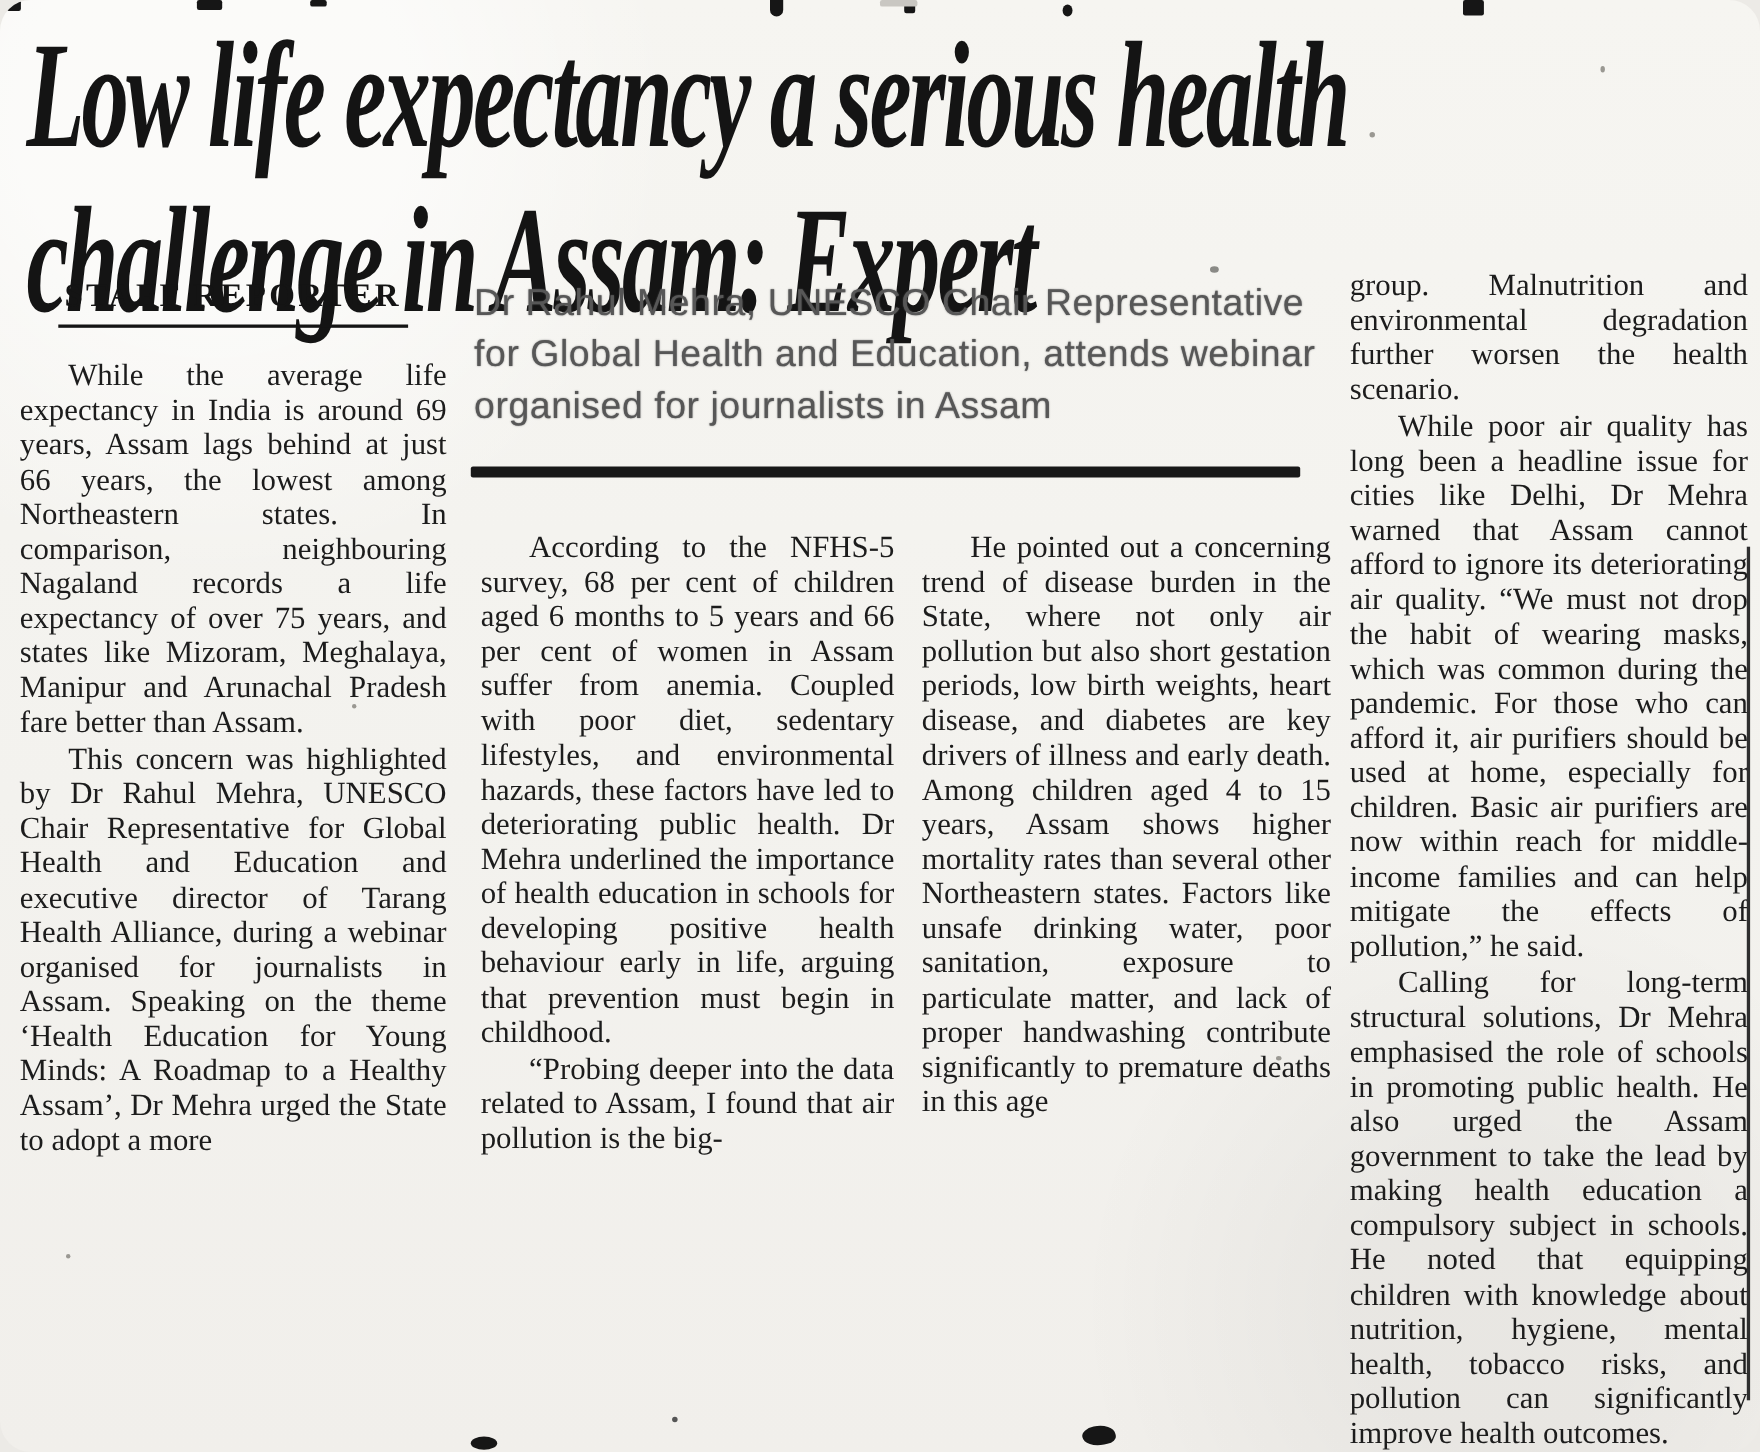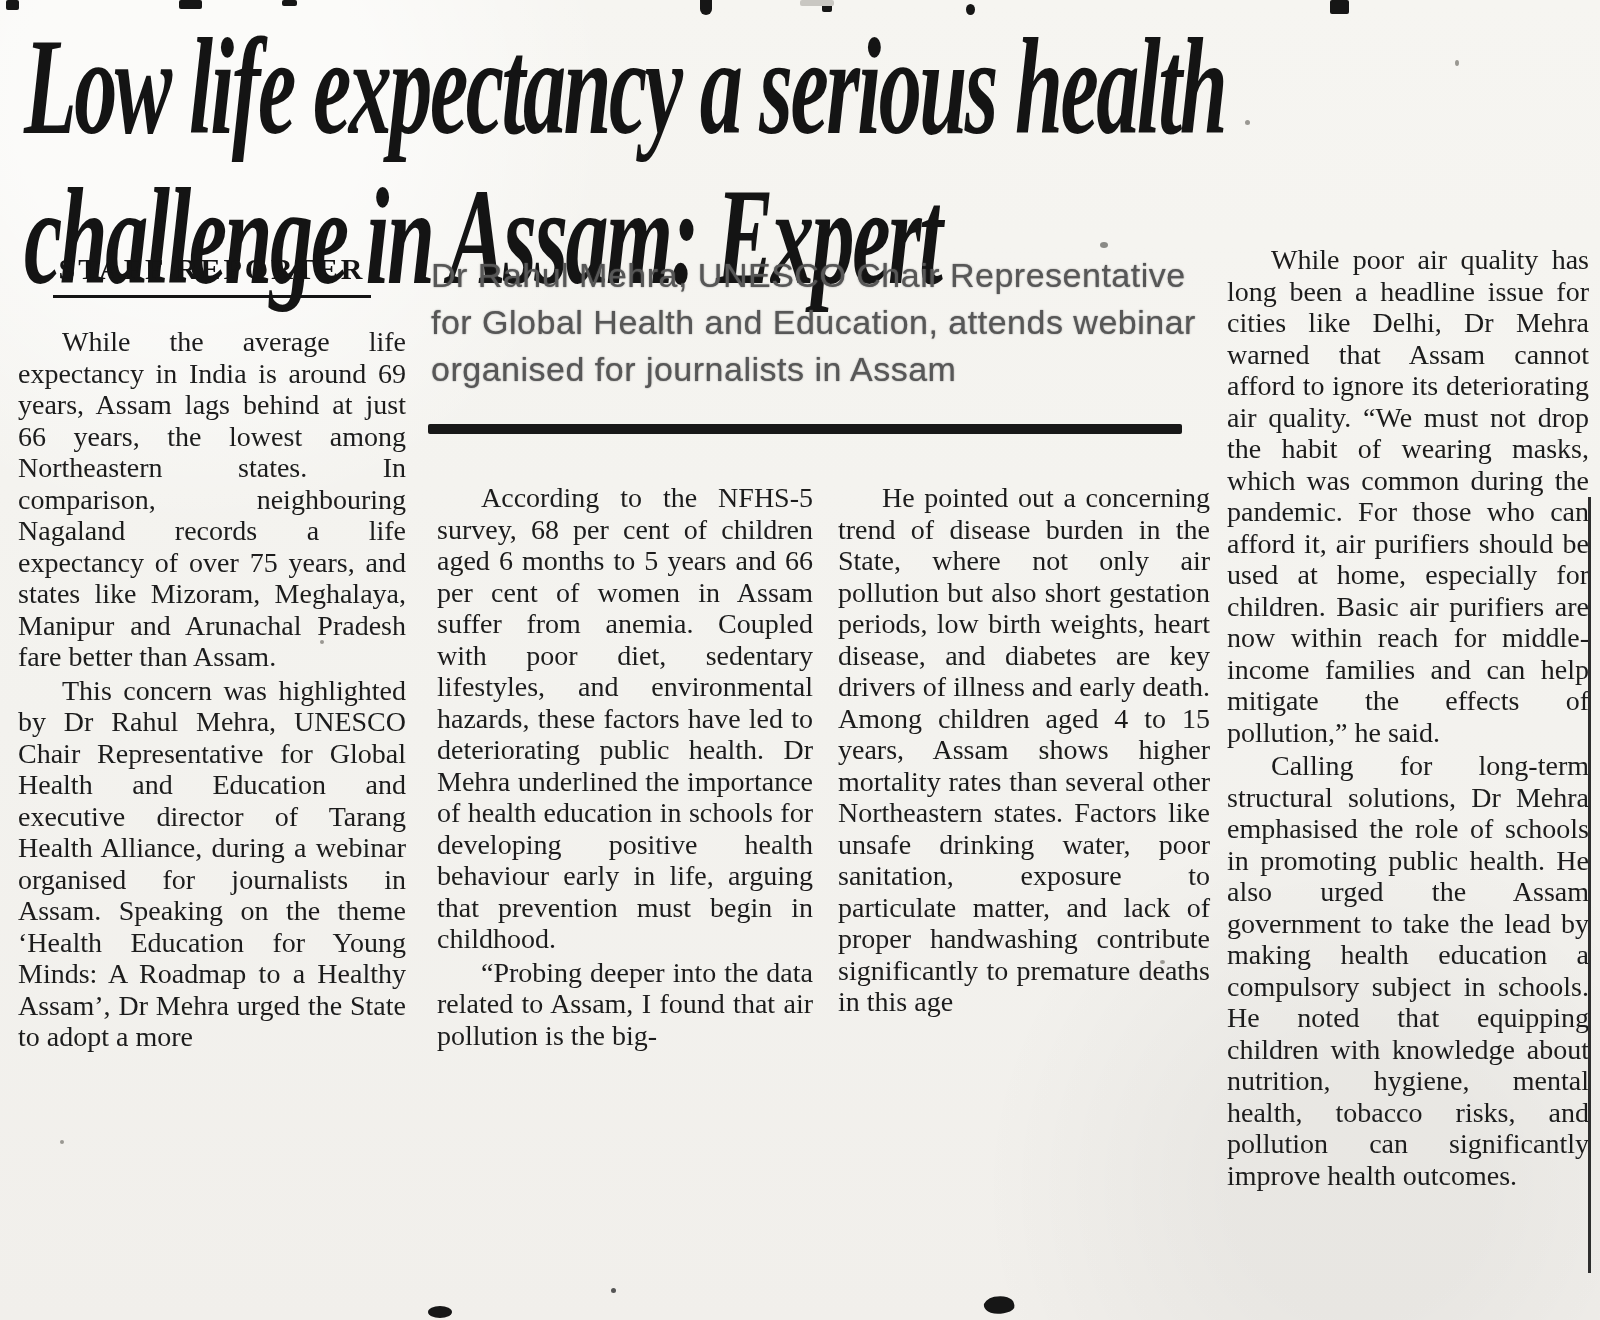--- a/index.html
+++ b/index.html
@@ -8,20 +8,21 @@
     font-family:"Liberation Serif", serif;
     background:#eceae6;
   }
   .page{
     position:relative;width:1600px;height:1320px;overflow:hidden;
     background:
       radial-gradient(circle at 12% 8%, rgba(255,255,255,.6) 0 180px, transparent 420px),
       radial-gradient(circle at 85% 90%, rgba(0,0,0,.04) 0 120px, transparent 380px),
       linear-gradient(180deg,#f6f5f1 0%,#f3f2ee 55%,#f1efeb 100%);
     color:#1b1b1b;
+    border-radius:28px;
   }
   
   .headline{
     position:absolute;top:12px;left:24px;width:2400px;margin:0;
     font-style:italic;font-weight:700;
     font-size:138px;line-height:150px;letter-spacing:-4px;
     transform:scaleX(0.625);transform-origin:0 0;
     color:#141414;white-space:nowrap;
   }
   .headline span{display:block;}
@@ -108,20 +109,21 @@
   <div class="col col2">
     <p class="indent">According to the NFHS-5 survey, 68 per cent of children aged 6 months to 5 years and 66 per cent of women in Assam suffer from anemia. Coupled with poor diet, sedentary lifestyles, and environmental hazards, these factors have led to deteriorating public health. Dr Mehra underlined the importance of health education in schools for developing positive health behaviour early in life, arguing that prevention must begin in childhood.</p>
     <p class="indent">“Probing deeper into the data related to Assam, I found that air pollution is the big-</p>
   </div>
 
   <div class="col col3">
     <p class="indent">He pointed out a concerning trend of disease burden in the State, where not only air pollution but also short gestation periods, low birth weights, heart disease, and diabetes are key drivers of illness and early death. Among children aged 4 to 15 years, Assam shows higher mortality rates than several other Northeastern states. Factors like unsafe drinking water, poor sanitation, exposure to particulate matter, and lack of proper handwashing contribute significantly to premature deaths in this age</p>
   </div>
 
   <div class="col col4">
+    <p>group. Malnutrition and environmental degradation further worsen the health scenario.</p>
     <p class="indent">While poor air quality has long been a headline issue for cities like Delhi, Dr Mehra warned that Assam cannot afford to ignore its deteriorating air quality. “We must not drop the habit of wearing masks, which was common during the pandemic. For those who can afford it, air purifiers should be used at home, especially for children. Basic air purifiers are now within reach for middle-income families and can help mitigate the effects of pollution,” he said.</p>
     <p class="indent">Calling for long-term structural solutions, Dr Mehra emphasised the role of schools in promoting public health. He also urged the Assam government to take the lead by making health education a compulsory subject in schools. He noted that equipping children with knowledge about nutrition, hygiene, mental health, tobacco risks, and pollution can significantly improve health outcomes.</p>
   </div>
 
   <div class="vrule"></div>
 
   <div class="mark m1"></div>
   <div class="mark m2"></div>
   <div class="mark m3"></div>
   <div class="mark m4"></div>

